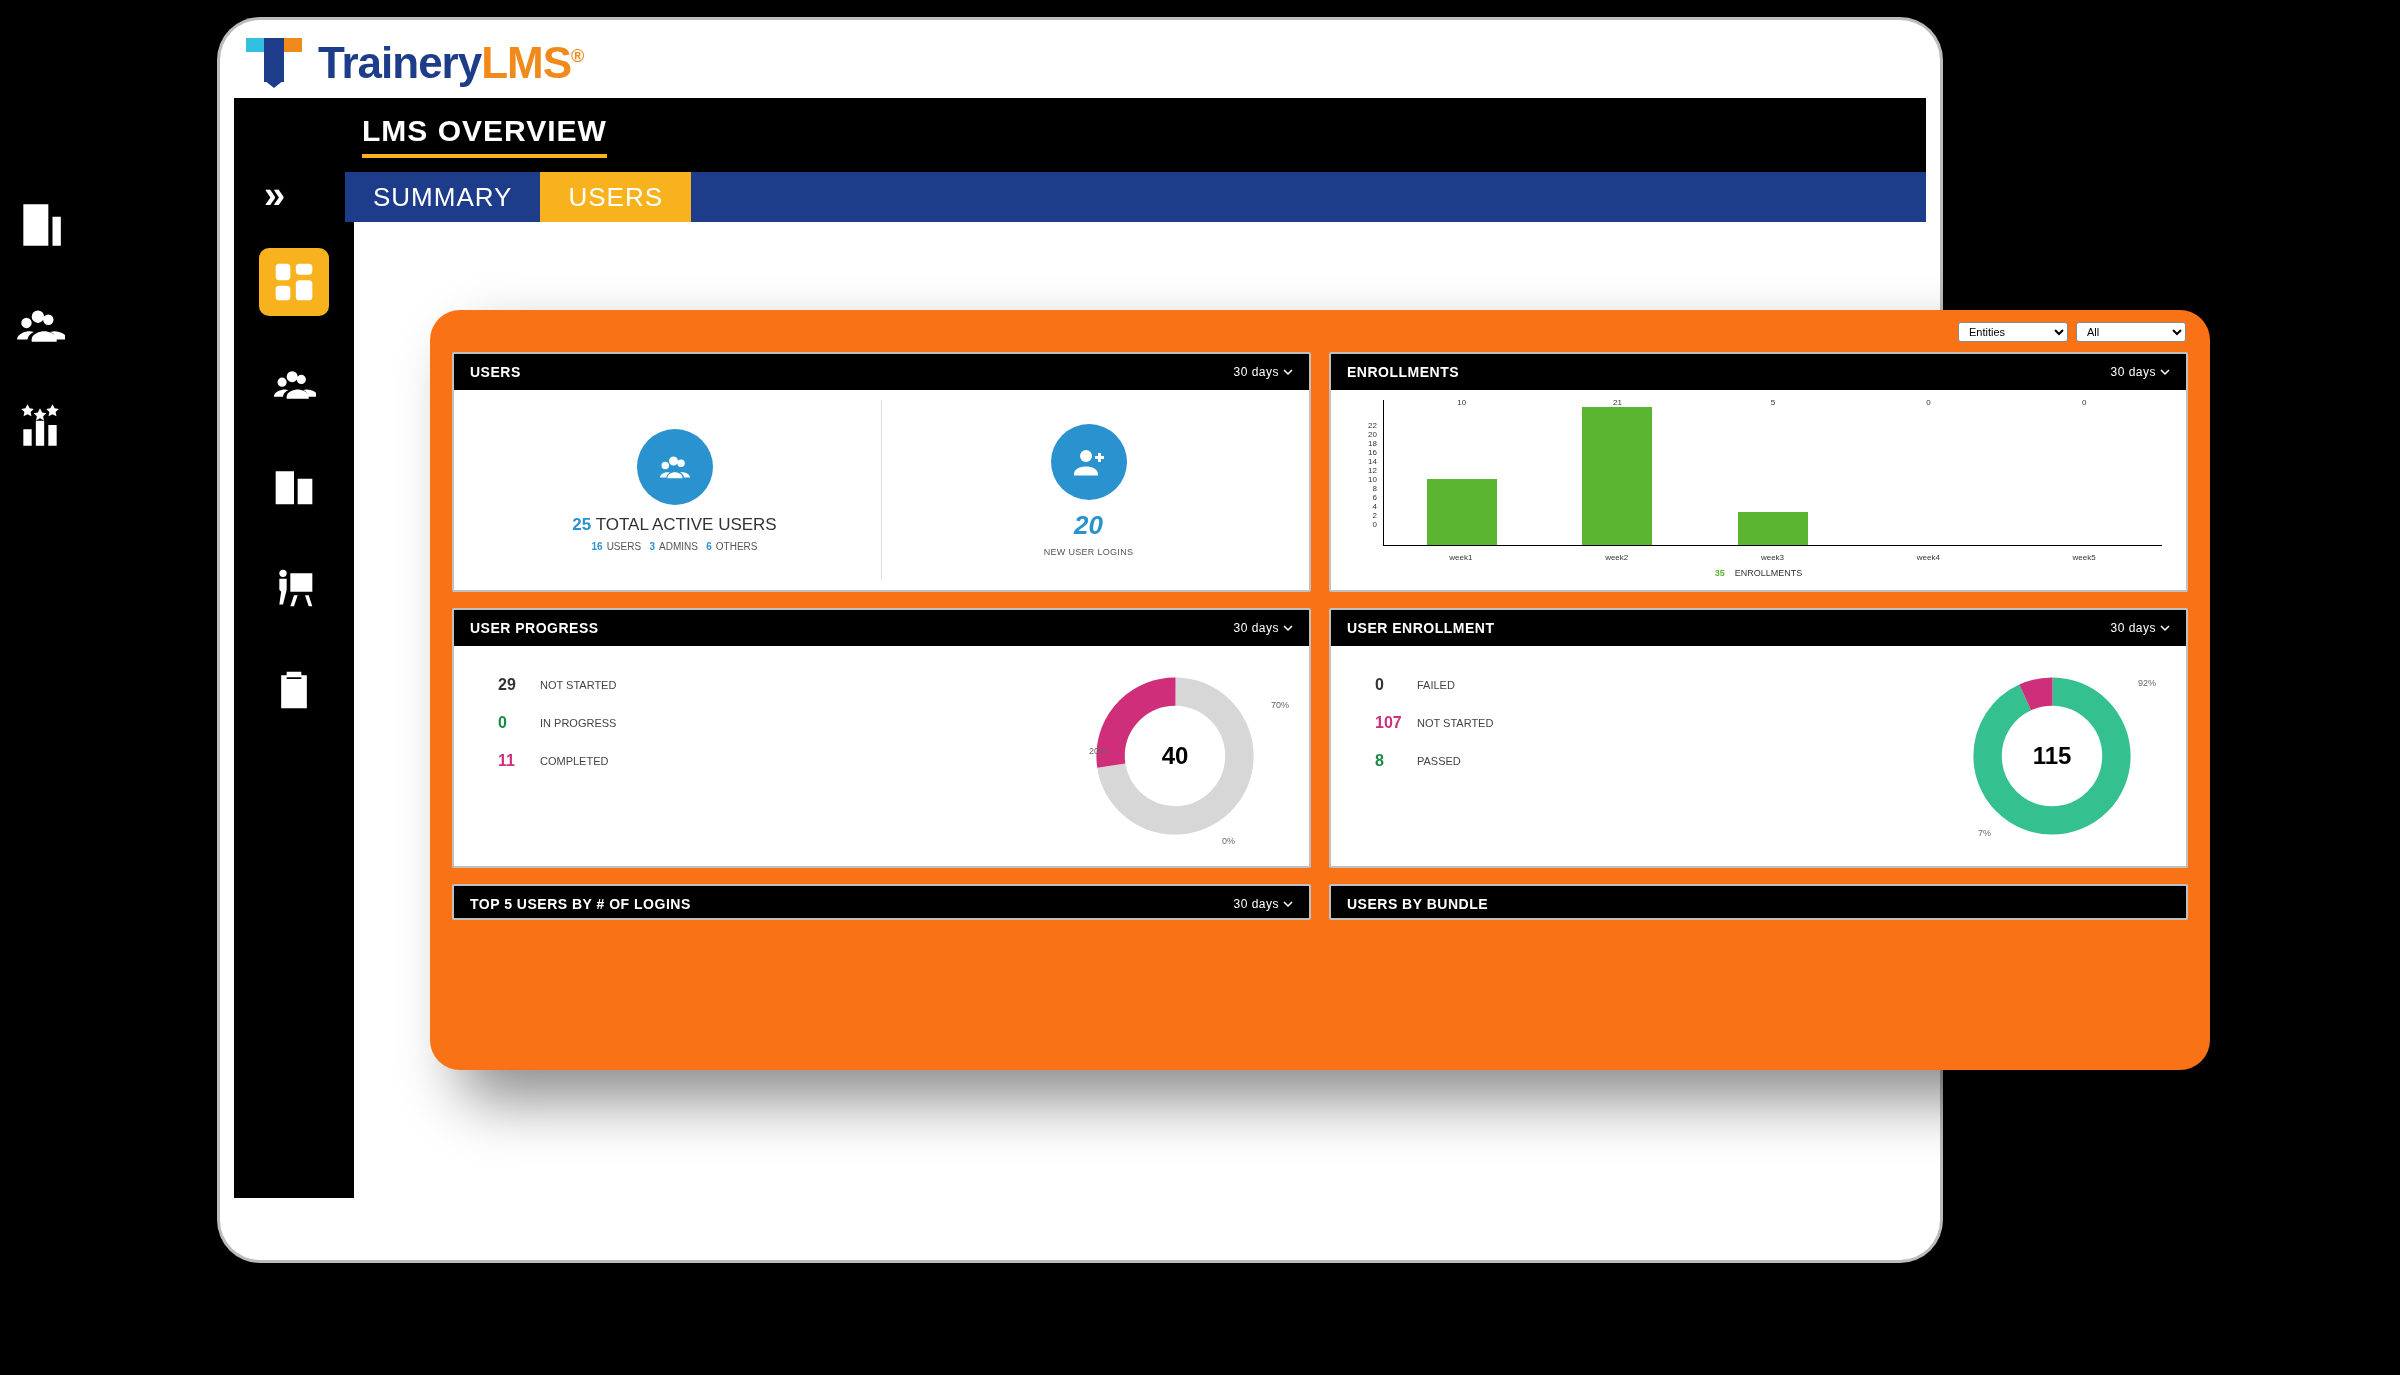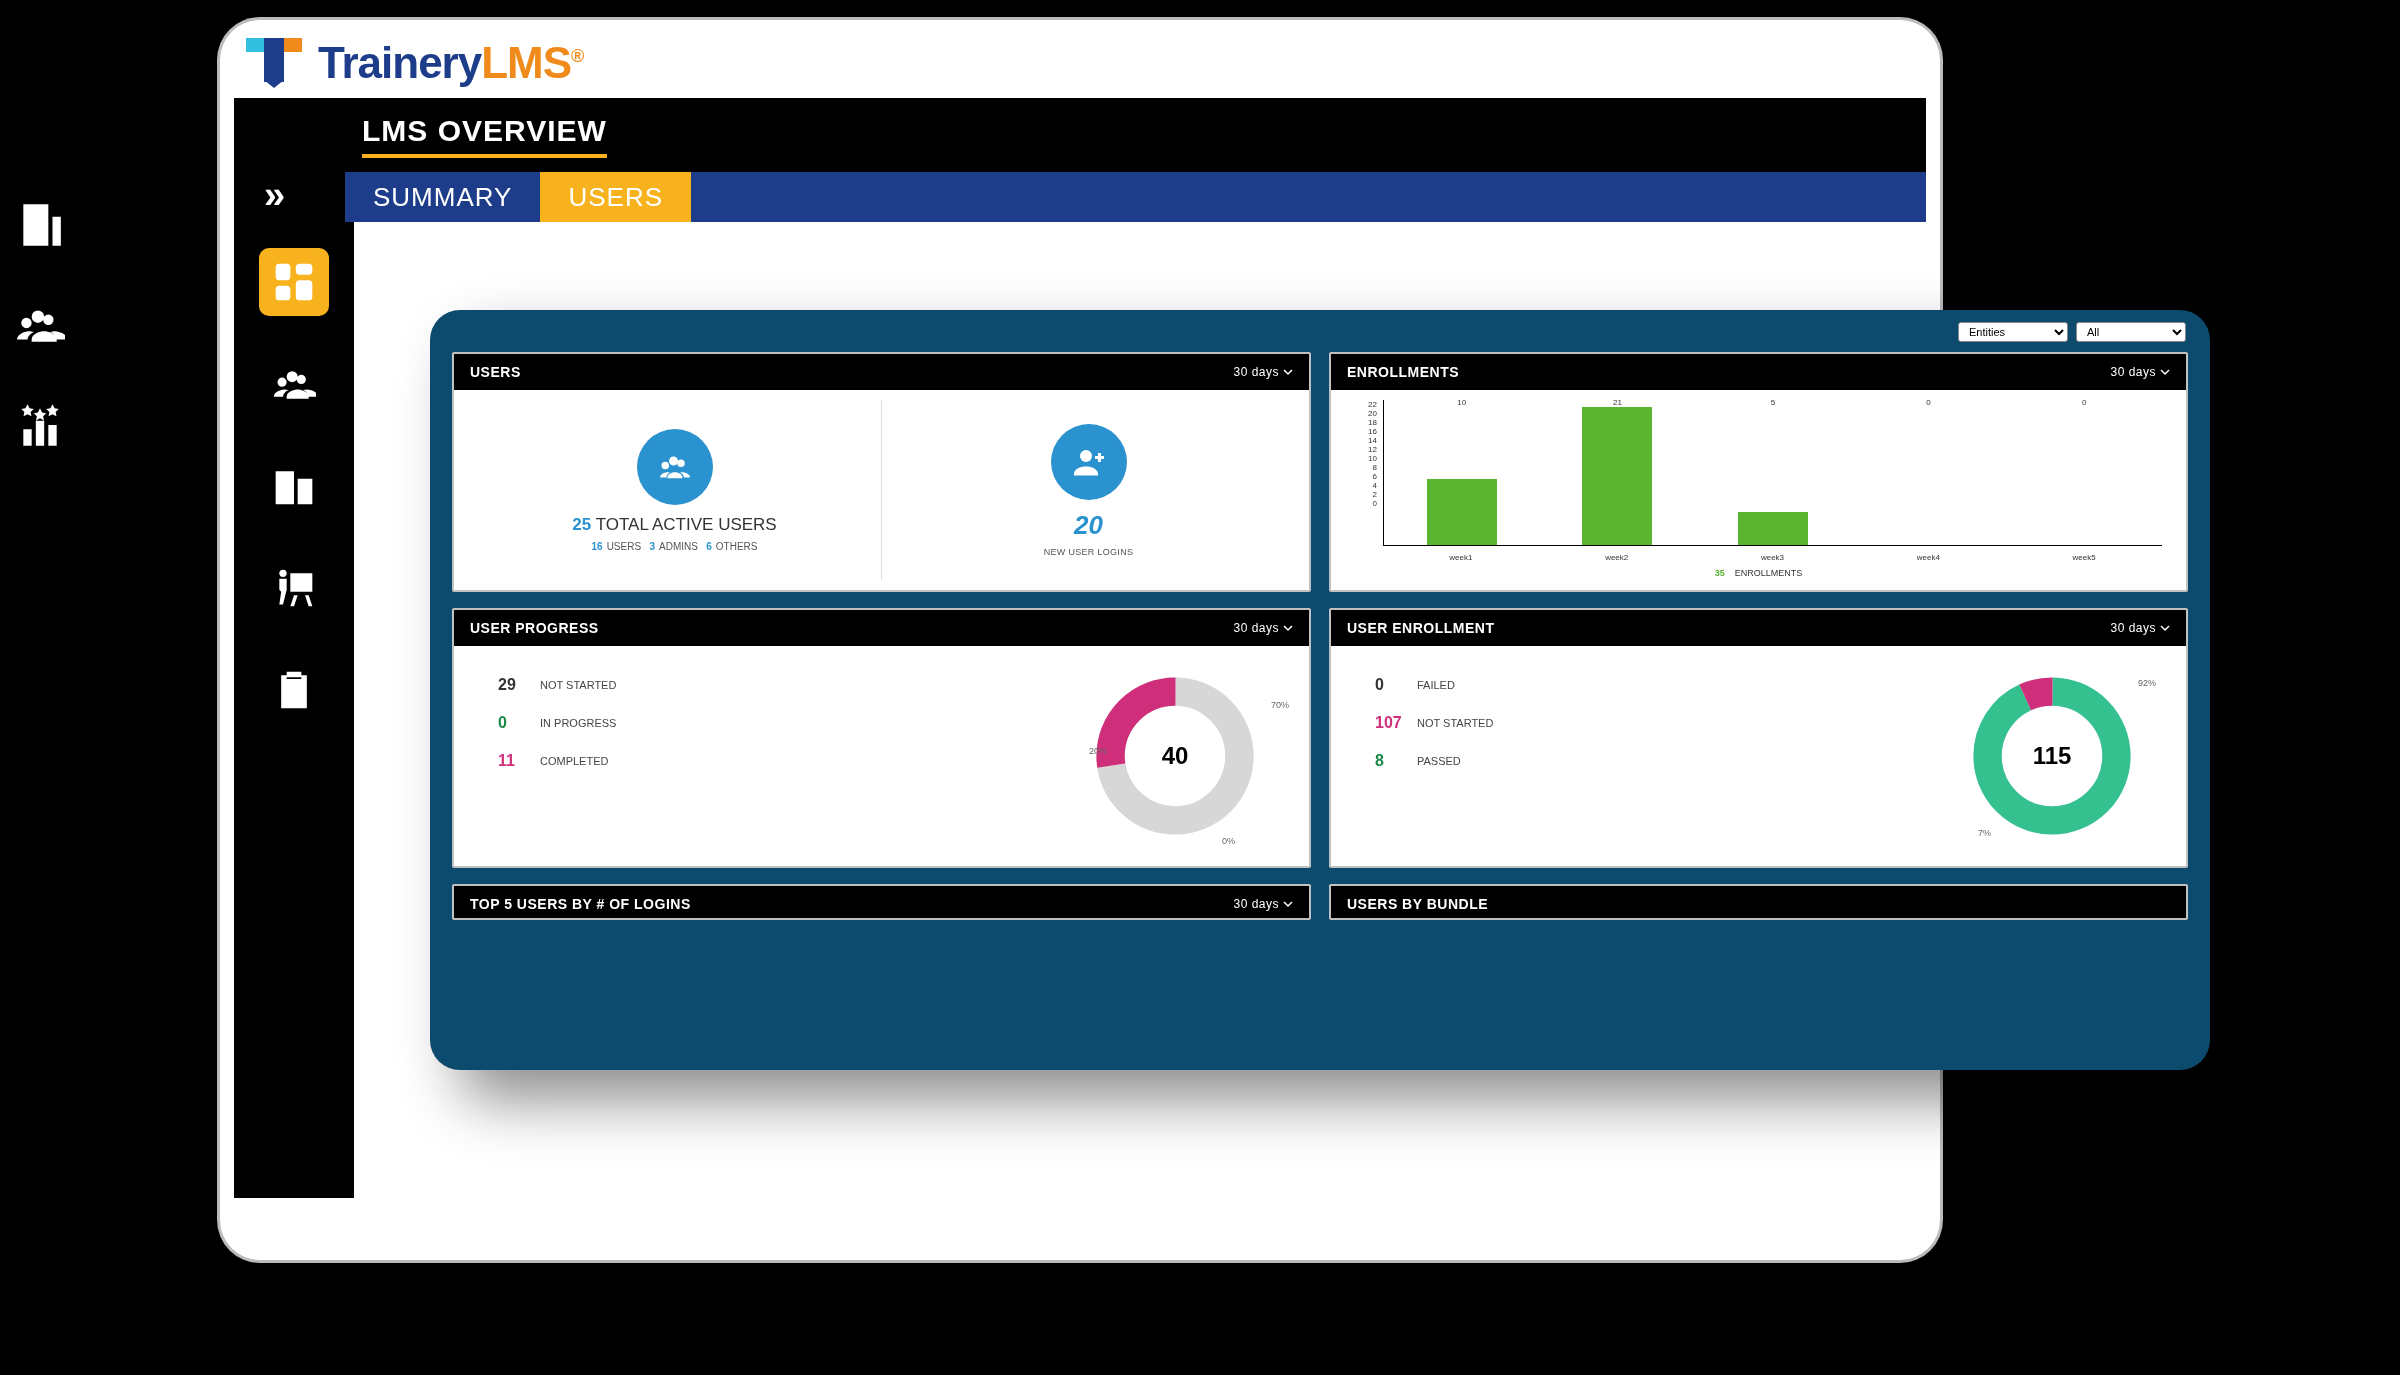--- a/index.html
+++ b/index.html
@@ -129,21 +129,21 @@
     right: 0; bottom: 0;
     background: #fff;
   }
 
   
   .dash {
     position: absolute;
     left: 430px; top: 310px;
     width: 1780px;
     height: 760px;
-    background: #0c4a6e;
+    background: #f97316;
     border-radius: 30px;
     box-shadow: 30px 30px 60px rgba(0,0,0,0.45);
     padding: 20px 22px;
   }
   .dash-filters {
     position: absolute;
     right: 24px; top: 12px;
     display: flex; gap: 8px;
   }
   .dash-filters select {
@@ -207,21 +207,21 @@
   .big-num-line .num { color:#2a92cf; font-weight:700; font-size: 17px; }
   .sub-line { font-size: 10px; color:#555; margin-top:6px; }
   .sub-line .n { color:#2a92cf; font-weight:700; margin-right:4px; }
   .mini-num { color:#2a92cf; font-size: 26px; font-weight:700; font-style: italic; }
   .mini-label { font-size: 9px; color:#555; margin-top:6px; letter-spacing:.3px;}
 
   
   .barchart { position:relative; height: 100%; padding: 6px 10px 4px 38px; }
   .y-axis {
     position:absolute; left:6px; top:0; bottom:30px;
-    display:flex; flex-direction:column; justify-content:flex-start;
+    display:flex; flex-direction:column; justify-content:center;
     font-size:8px; color:#333; text-align:right; width:26px;
   }
   .plot {
     position:absolute; left:38px; right:10px; top:0; bottom:34px;
     border-left:1px solid #000; border-bottom:1px solid #000;
     display:flex; align-items:flex-end; justify-content:space-around;
   }
   .bar-col { display:flex; flex-direction:column; align-items:center; width:18%; height:100%; justify-content:flex-end; position:relative;}
   .bar-col .val { font-size:8px; color:#333; position:absolute; top:-2px; left:50%; transform:translateX(-50%);}
   .bar-col .bar { width:70px; background:#5bb531; }

